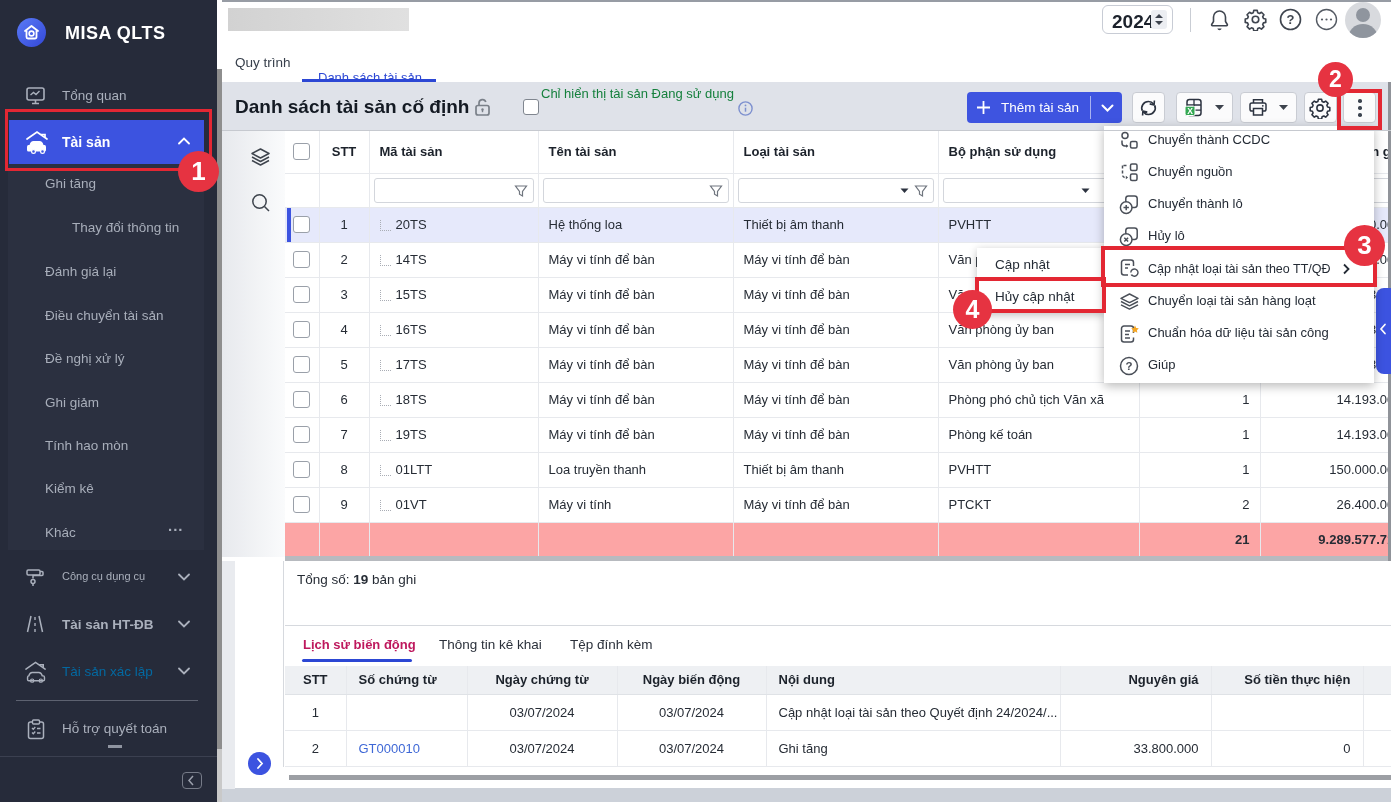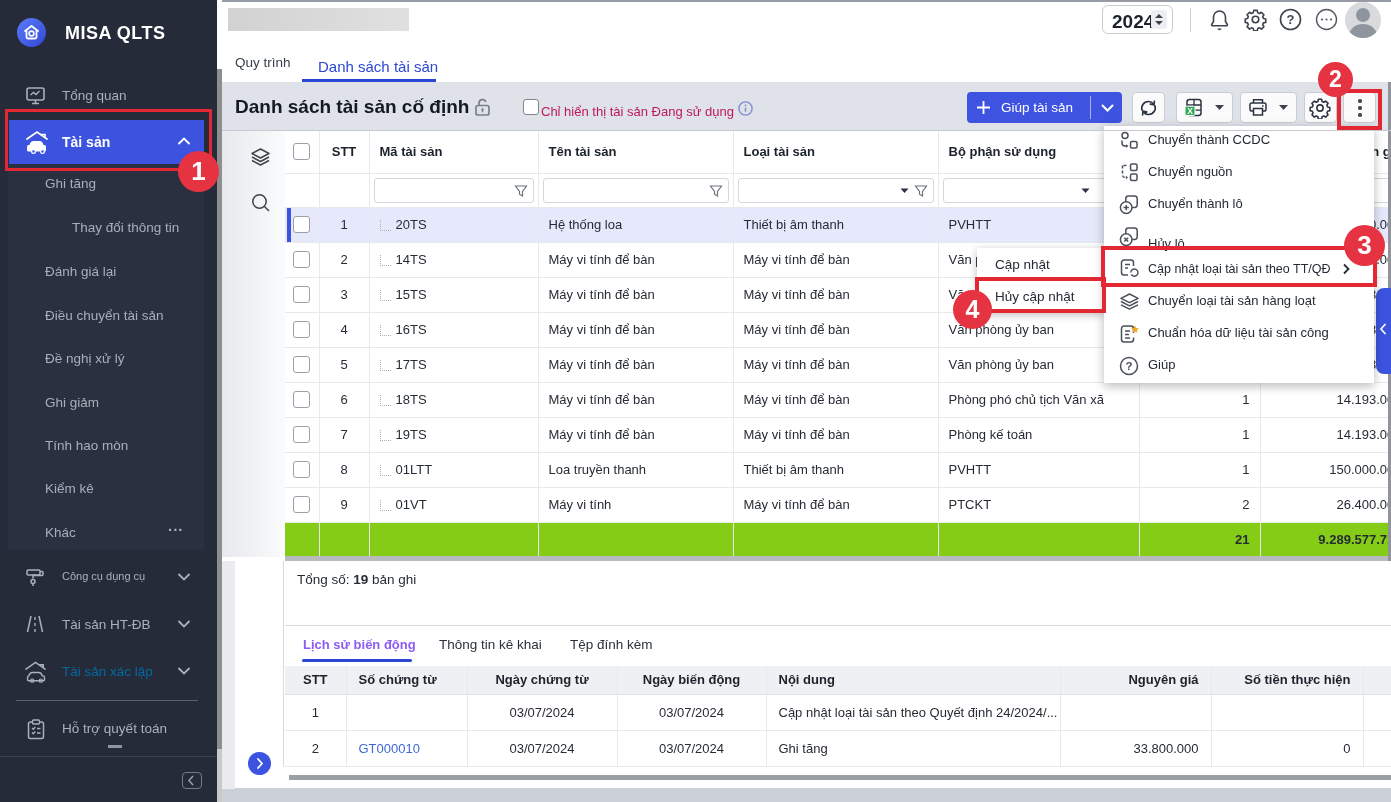--- a/index.html
+++ b/index.html
@@ -13,21 +13,21 @@
 <div class="abs" style="left:217px;top:0;width:1174px;height:82px;background:#fff;"></div>
 <div class="abs" id="band" style="left:217px;top:82px;width:1174px;height:48px;background:#dfe2e9;"></div>
 <div class="abs" style="left:217px;top:130px;width:1174px;height:660px;background:#fff;"></div>
 <div class="abs" style="left:217px;top:788px;width:1174px;height:14px;background:#ccd1d9;"></div>
 
 <div class="abs" style="left:217px;top:0;width:1174px;height:2px;background:#979ca4;"></div>
 
 <div class="abs" style="left:228px;top:8px;width:181px;height:23px;background:linear-gradient(90deg,#d2d2d2,#e0e0e0);"></div>
 
 <div class="abs" style="left:235px;top:55px;font-size:13.5px;color:#38404c;">Quy trình</div>
-<div class="abs" style="left:318px;top:58px;font-size:15px;color:#2c47d4;">Danh sách tài sản</div>
+<div class="abs" style="left:318px;top:70px;font-size:13px;color:#2c47d4;">Danh sách tài sản</div>
 <div class="abs" style="left:302px;top:79px;width:134px;height:3px;background:#2c47d4;"></div>
 
 <div class="abs" style="left:1102px;top:5px;width:71px;height:29px;border:1px solid #c8ccd5;border-radius:6px;background:#fff;"></div>
 <div class="abs" style="left:1112px;top:11px;font-size:19px;font-weight:bold;color:#1c222c;">2024</div>
 <div class="abs" style="left:1151px;top:10px;width:16px;height:19px;background:#eceef2;border-radius:3px;"></div>
 <svg class="abs" style="left:1154px;top:13px;" width="10" height="13" viewBox="0 0 10 13">
   <path d="M1 5 L5 1 L9 5 Z" fill="#3d434d"></path>
     <path d="M1 8 L5 12 L9 8 Z" fill="#3d434d"></path>
 </svg>
 
@@ -63,32 +63,32 @@
 <div class="abs" style="left:235px;top:96px;font-size:19px;font-weight:bold;color:#141a23;">Danh sách tài sản cố định</div>
 
 <svg class="abs" style="left:474px;top:98px;" width="17" height="18" viewBox="0 0 17 18">
   <rect x="2" y="7.5" width="13" height="9.5" rx="2" fill="none" stroke="#7a8089" stroke-width="1.7"></rect>
   <path d="M5 7.5 V5 a3.5 3.5 0 0 1 6.8 -1" fill="none" stroke="#7a8089" stroke-width="1.7"></path>
   <circle cx="8.5" cy="11.5" r="1.2" fill="#7a8089"></circle>
     <path d="M8.5 12 v2.2" stroke="#7a8089" stroke-width="1.4"></path>
 </svg>
 
 <div class="abs" style="left:523px;top:99px;width:16px;height:16px;border:1.5px solid #80868f;border-radius:3px;background:#fff;"></div>
-<div class="abs" style="left:541px;top:104px;font-size:13px;color:#be185d;">Chỉ hiển thị tài sản Đang sử dụng</div>
+<div class="abs" style="left:541px;top:86px;font-size:13px;color:#15803d;">Chỉ hiển thị tài sản Đang sử dụng</div>
 <svg class="abs" style="left:738px;top:101px;" width="15" height="15" viewBox="0 0 15 15">
   <circle cx="7.5" cy="7.5" r="6.6" fill="none" stroke="#7d90cf" stroke-width="1.4"></circle>
   <path d="M7.5 6.7 v4" stroke="#7d90cf" stroke-width="1.5"></path>
     <circle cx="7.5" cy="4.4" r=".9" fill="#7d90cf"></circle>
 </svg>
 
 <div class="abs" style="left:967px;top:92px;width:155px;height:31px;background:#3e54e0;border-radius:4px;"></div>
 <svg class="abs" style="left:976px;top:100px;" width="15" height="15" viewBox="0 0 15 15">
     <path d="M7.5 1 v13 M1 7.5 h13" stroke="#fff" stroke-width="1.8"></path>
   </svg>
-<div class="abs" style="left:1001px;top:100px;font-size:13.5px;color:#fff;">Giúp tài sản</div>
+<div class="abs" style="left:1001px;top:100px;font-size:13.5px;color:#fff;">Thêm tài sản</div>
 <div class="abs" style="left:1090px;top:96px;width:1px;height:23px;background:rgba(255,255,255,.55);"></div>
 <svg class="abs" style="left:1101px;top:104px;" width="13" height="8" viewBox="0 0 13 8">
     <path d="M1.5 1.5 L6.5 6.5 L11.5 1.5" fill="none" stroke="#fff" stroke-width="2" stroke-linecap="round"></path>
   </svg>
 
 <style>
 .tbtn { position:absolute; top:92px; height:31px; background:#fbfbfc; border:1px solid #c9ccd3; border-radius:4px; }
 </style>
 <div class="tbtn" style="left:1132px;width:33px;"></div>
 <svg class="abs" style="left:1138px;top:98px;" width="21" height="20" viewBox="0 0 21 20">
@@ -127,21 +127,21 @@
 <div class="abs" style="left:1358px;top:106px;width:3.5px;height:3.5px;border-radius:50%;background:#3c4450;"></div>
 <div class="abs" style="left:1358px;top:113px;width:3.5px;height:3.5px;border-radius:50%;background:#3c4450;"></div>
 
 <style>
 #mt { position:absolute; left:285px; top:130px; border-collapse:collapse; table-layout:fixed; width:1127px; font-size:13px; color:#262c35; }
 #mt td, #mt th { border-right:1px solid #e7e9ed; border-bottom:1px solid #e7e9ed; padding:0 10px; height:35px; overflow:hidden; white-space:nowrap; background:#fff; }
 #mt th { font-weight:bold; color:#1c222b; text-align:left; height:43px; font-size:13px; }
 #mt tr.filter td { height:34px; border-bottom:1px solid #e7e9ed; padding:0 4px; }
 #mt tr.sel td { background:#e6e9fb; }
 #mt .num { text-align:right; }
-#mt tr.total td { background:#84cc16; font-weight:bold; }
+#mt tr.total td { background:#fca5a5; font-weight:bold; }
 .fin { position:relative; height:25px; margin-top:0; background:#fff; border:1px solid #d3d6dc; border-radius:3px; }
 .funnel { position:absolute; right:5px; top:5px; }
 .caret2 { position:absolute; right:24px; top:9px; }
 .cbx { width:17px; height:17px; border:1.5px solid #9aa0a9; border-radius:3px; background:#fff; }
 .dotbox { display:inline-block; width:11px; height:11px; border-left:1px dotted #a9adb5; border-bottom:1px dotted #a9adb5; margin-right:5px; vertical-align:-2px; }
 </style>
 
 <div class="abs" style="left:222px;top:130px;width:1169px;height:1px;background:#c6c9cf;z-index:5;"></div>
 <div class="abs" style="left:222px;top:130px;width:63px;height:427px;background:linear-gradient(90deg,#e7e9ed,#fafbfc);"></div>
 <svg class="abs" style="left:250px;top:147px;" width="21" height="21" viewBox="0 0 21 21">
@@ -345,21 +345,21 @@
 
 <div class="abs" style="left:285px;top:556px;width:1106px;height:5px;background:#b7babf;"></div>
 
 <div class="abs" style="left:1388px;top:82px;width:3px;height:479px;background:#909399;"></div>
 
 <div class="abs" style="left:283px;top:561px;width:1px;height:206px;background:#d6d9de;"></div>
 <div class="abs" style="left:222px;top:561px;width:13px;height:228px;background:#e9ebef;"></div>
 <div class="abs" style="left:297px;top:572px;font-size:13.5px;color:#262c35;">Tổng số: <b>19</b> bản ghi</div>
 <div class="abs" style="left:285px;top:625px;width:1106px;height:1px;background:#d6d9de;"></div>
 
-<div class="abs" style="left:303px;top:637px;font-size:13px;font-weight:bold;color:#8b5cf6;">Lịch sử biến động</div>
+<div class="abs" style="left:303px;top:637px;font-size:13px;font-weight:bold;color:#be185d;">Lịch sử biến động</div>
 <div class="abs" style="left:302px;top:659px;width:110px;height:3px;background:#2c47d4;border-radius:2px;"></div>
 <div class="abs" style="left:439px;top:637px;font-size:13.5px;color:#2b313b;">Thông tin kê khai</div>
 <div class="abs" style="left:570px;top:637px;font-size:13.5px;color:#2b313b;">Tệp đính kèm</div>
 
 <style>
 #bt { position:absolute; left:285px; top:666px; border-collapse:collapse; table-layout:fixed; width:1206px; font-size:13px; color:#262c35; }
 #bt td, #bt th { border-right:1px solid #e7e9ed; border-bottom:1px solid #e7e9ed; padding:0 12px; overflow:hidden; white-space:nowrap; background:#fff; }
 #bt th { background:#eef0f3; font-weight:bold; color:#1c222b; height:28px; border-bottom:1px solid #dfe2e6; text-align:left; }
 #bt td { height:36px; }
 #bt .num { text-align:right; }
@@ -471,21 +471,21 @@
 </svg>
 <div class="abs" style="left:62px;top:570px;font-size:11px;color:#aab0bc;">Công cụ dụng cụ</div>
 <svg class="abs" style="left:178px;top:573px;" width="12" height="8" viewBox="0 0 12 8">
     <path d="M1 1.5 L6 6.5 L11 1.5" fill="none" stroke="#aab0bc" stroke-width="1.8" stroke-linecap="round"></path>
   </svg>
 
 <svg class="abs" style="left:25px;top:614px;" width="20" height="20" viewBox="0 0 20 20">
   <path d="M6 2 L2.5 18 M14 2 L17.5 18" fill="none" stroke="#aab0bc" stroke-width="1.5"></path>
   <path d="M10 3 v3 M10 9 v3 M10 15 v3" stroke="#aab0bc" stroke-width="1.4"></path>
 </svg>
-<div class="abs" style="left:62px;top:617px;font-size:13.5px;color:#aab0bc;">Tài sản HT-ĐB</div>
+<div class="abs" style="left:62px;top:617px;font-size:13.5px;color:#aab0bc;font-weight:bold;">Tài sản HT-ĐB</div>
 <svg class="abs" style="left:178px;top:620px;" width="12" height="8" viewBox="0 0 12 8">
     <path d="M1 1.5 L6 6.5 L11 1.5" fill="none" stroke="#aab0bc" stroke-width="1.8" stroke-linecap="round"></path>
   </svg>
 
 <svg class="abs" style="left:24px;top:660px;" width="25" height="24" viewBox="0 0 26 24">
   <path d="M2 9 L12 2 L22 9" fill="none" stroke="#aab0bc" stroke-width="1.6" stroke-linecap="round"></path>
   <path d="M16 4.5 l4 0 0 3" fill="none" stroke="#aab0bc" stroke-width="1.6"></path>
   <path d="M5 16 q1-3.5 3.5-3.5 h7 q2.5 0 3.5 3.5 h1 q1.3 0 1.3 1.7 v2 q0 1.3-1.3 1.3 h-15 q-1.3 0-1.3-1.3 v-2 q0-1.7 1.3-1.7 z" fill="none" stroke="#aab0bc" stroke-width="1.5"></path>
   <circle cx="8.5" cy="21" r="1.7" fill="none" stroke="#aab0bc" stroke-width="1.2"></circle>
   <circle cx="17.5" cy="21" r="1.7" fill="none" stroke="#aab0bc" stroke-width="1.2"></circle>
@@ -543,21 +543,21 @@
   <rect x="6.8" y="1" width="11.4" height="11.4" rx="2.6" fill="none" stroke="#4a4f58" stroke-width="1.5"></rect>
   <circle cx="7.2" cy="12.6" r="5.8" fill="#fff" stroke="#4a4f58" stroke-width="1.5"></circle>
   <path d="M7.2 9.9 v5.4 M4.5 12.6 h5.4" stroke="#4a4f58" stroke-width="1.5"></path>
 </svg>
 <div class="mi" style="top:196px;">Chuyển thành lô</div>
 <svg class="mic" style="top:227px;" width="20" height="20" viewBox="0 0 20 20">
   <rect x="6.8" y="1" width="11.4" height="11.4" rx="2.6" fill="none" stroke="#4a4f58" stroke-width="1.5"></rect>
   <circle cx="7.2" cy="12.6" r="5.8" fill="#fff" stroke="#4a4f58" stroke-width="1.5"></circle>
   <path d="M5.3 10.7 l3.8 3.8 M9.1 10.7 l-3.8 3.8" stroke="#4a4f58" stroke-width="1.5"></path>
 </svg>
-<div class="mi" style="top:236px;">Hủy lô</div>
+<div class="mi" style="top:228px;">Hủy lô</div>
 <svg class="mic" style="top:258px;" width="21" height="21" viewBox="0 0 21 21">
   <path d="M14.5 8 V4.5 a2.5 2.5 0 0 0 -2.5 -2.5 H5 a2.5 2.5 0 0 0 -2.5 2.5 v10 a2.5 2.5 0 0 0 2.5 2.5 h4" fill="none" stroke="#4a4f58" stroke-width="1.5"></path>
   <path d="M6 6.5 h5 M6 10 h3" stroke="#4a4f58" stroke-width="1.4"></path>
   <path d="M11.8 14.5 a3.6 3.6 0 1 1 1 2.6" fill="none" stroke="#4a4f58" stroke-width="1.4"></path>
   <path d="M12.6 18.2 l-1 -1.4 1.8 -.6" fill="#4a4f58"></path>
 </svg>
 <div class="mi" style="top:262px;font-size:12.5px;">Cập nhật loại tài sản theo TT/QĐ</div>
 <svg class="abs" style="left:1342px;top:263px;" width="8" height="12" viewBox="0 0 8 12">
     <path d="M2 1.5 L6.5 6 L2 10.5" fill="none" stroke="#242b35" stroke-width="1.8"></path>
   </svg>

